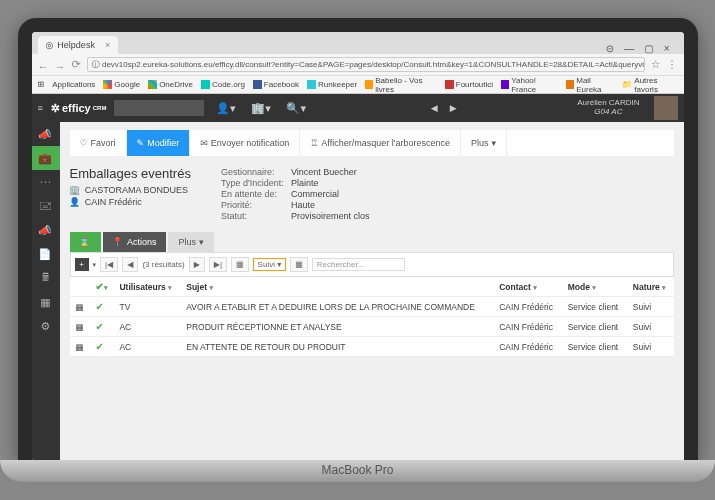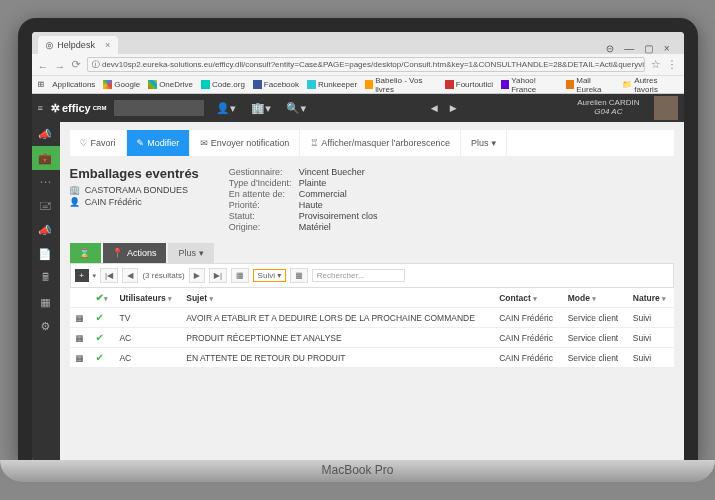--- a/index.html
+++ b/index.html
@@ -28,21 +28,21 @@
 .body{flex:1;display:flex;overflow:hidden}
 .side{width:28px;background:#333;display:flex;flex-direction:column}
 .side .it{height:24px;display:flex;align-items:center;justify-content:center;color:#aaa;font-size:11px}
 .side .it.act{background:#4caf50;color:#fff}
 .side .dots{color:#888;font-size:12px}
 .main{flex:1;background:#f0f0f0;overflow:auto;padding:8px 10px}
 .toolbar{background:#fff;display:flex;align-items:center;height:26px;margin-bottom:10px;font-size:9px}
 .tbtn{padding:0 10px;height:26px;display:flex;align-items:center;gap:3px;color:#555;border-right:1px solid #eee}
 .tbtn.mod{background:#2196f3;color:#fff}
 .header{display:flex;gap:30px;margin-bottom:10px}
-.h-left h2{font-size:13px;font-weight:bold;color:#333;margin-bottom:4px}
+.h-left h2{font-size:13px;font-weight:normal;color:#333;margin-bottom:4px}
 .h-meta{font-size:9px;color:#444;display:flex;align-items:center;gap:4px;margin:2px 0}
 .h-right{font-size:9px;color:#444}
 .h-right .row{display:flex;margin:1px 0}
 .h-right .lbl{width:70px;color:#666}
 .tabs{display:flex;gap:2px;margin-bottom:0}
 .tabs .t{padding:5px 10px;background:#ddd;color:#555;font-size:9px;display:flex;align-items:center;gap:3px}
 .tabs .t.act{background:#4caf50;color:#fff}
 .tabs .t.dark{background:#555;color:#fff}
 .gridbar{background:#fff;border:1px solid #ddd;padding:4px;display:flex;align-items:center;gap:4px;font-size:8px;color:#666}
 .gb{padding:2px 4px;border:1px solid #ddd;background:#f8f8f8}
@@ -193,24 +193,20 @@
                     <span>Commercial</span>
                   </div>
   <div class="row">
                     <span class="lbl">Priorité:</span>
                     <span>Haute</span>
                   </div>
   <div class="row">
                     <span class="lbl">Statut:</span>
                     <span>Provisoirement clos</span>
                   </div>
-  <div class="row">
-                    <span class="lbl">Origine:</span>
-                    <span>Matériel</span>
-                  </div>
  </div>
 </div>
 
 <div class="tabs">
  <div class="t act">⌛</div>
  <div class="t dark">📍 <span>Actions</span></div>
  <div class="t"><span>Plus</span> ▾</div>
 </div>
 
 <div class="gridbar">

